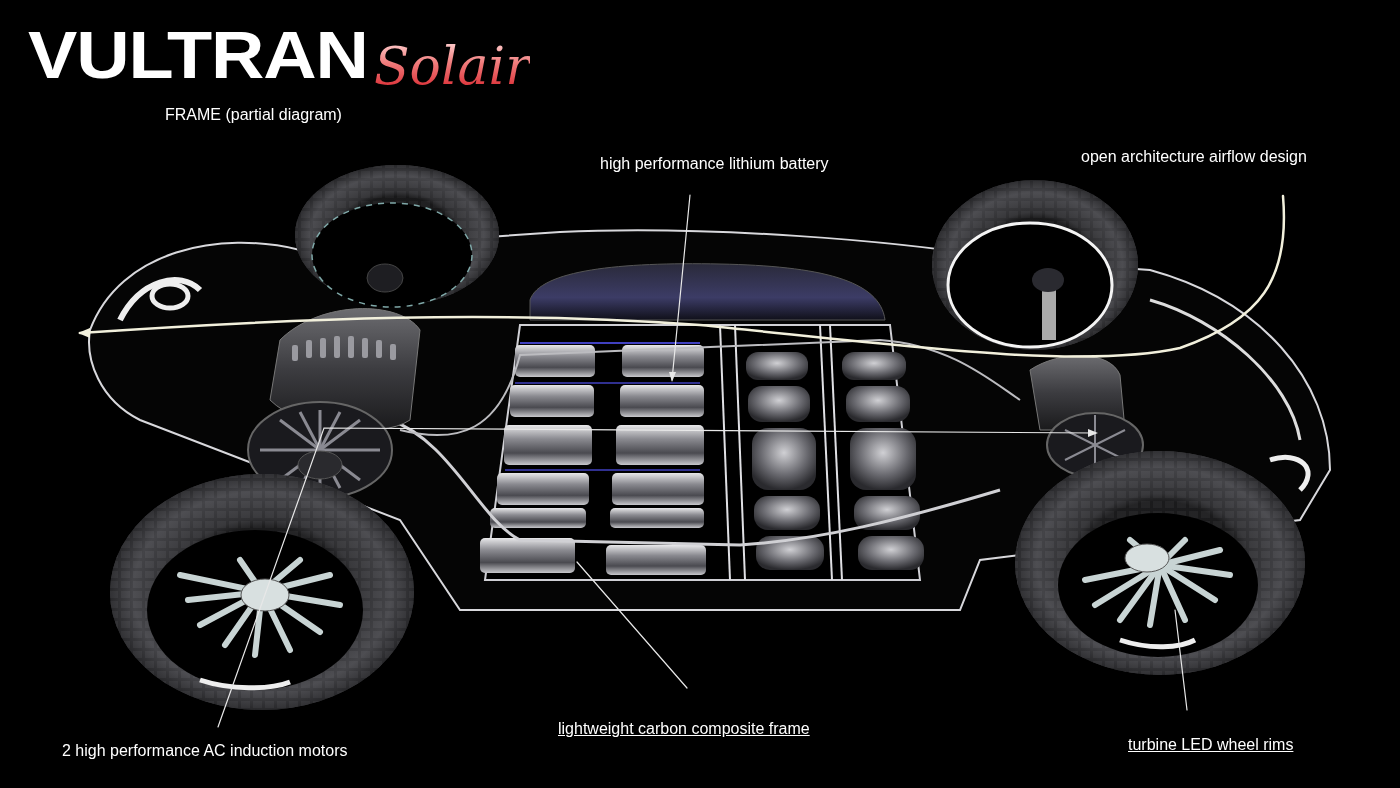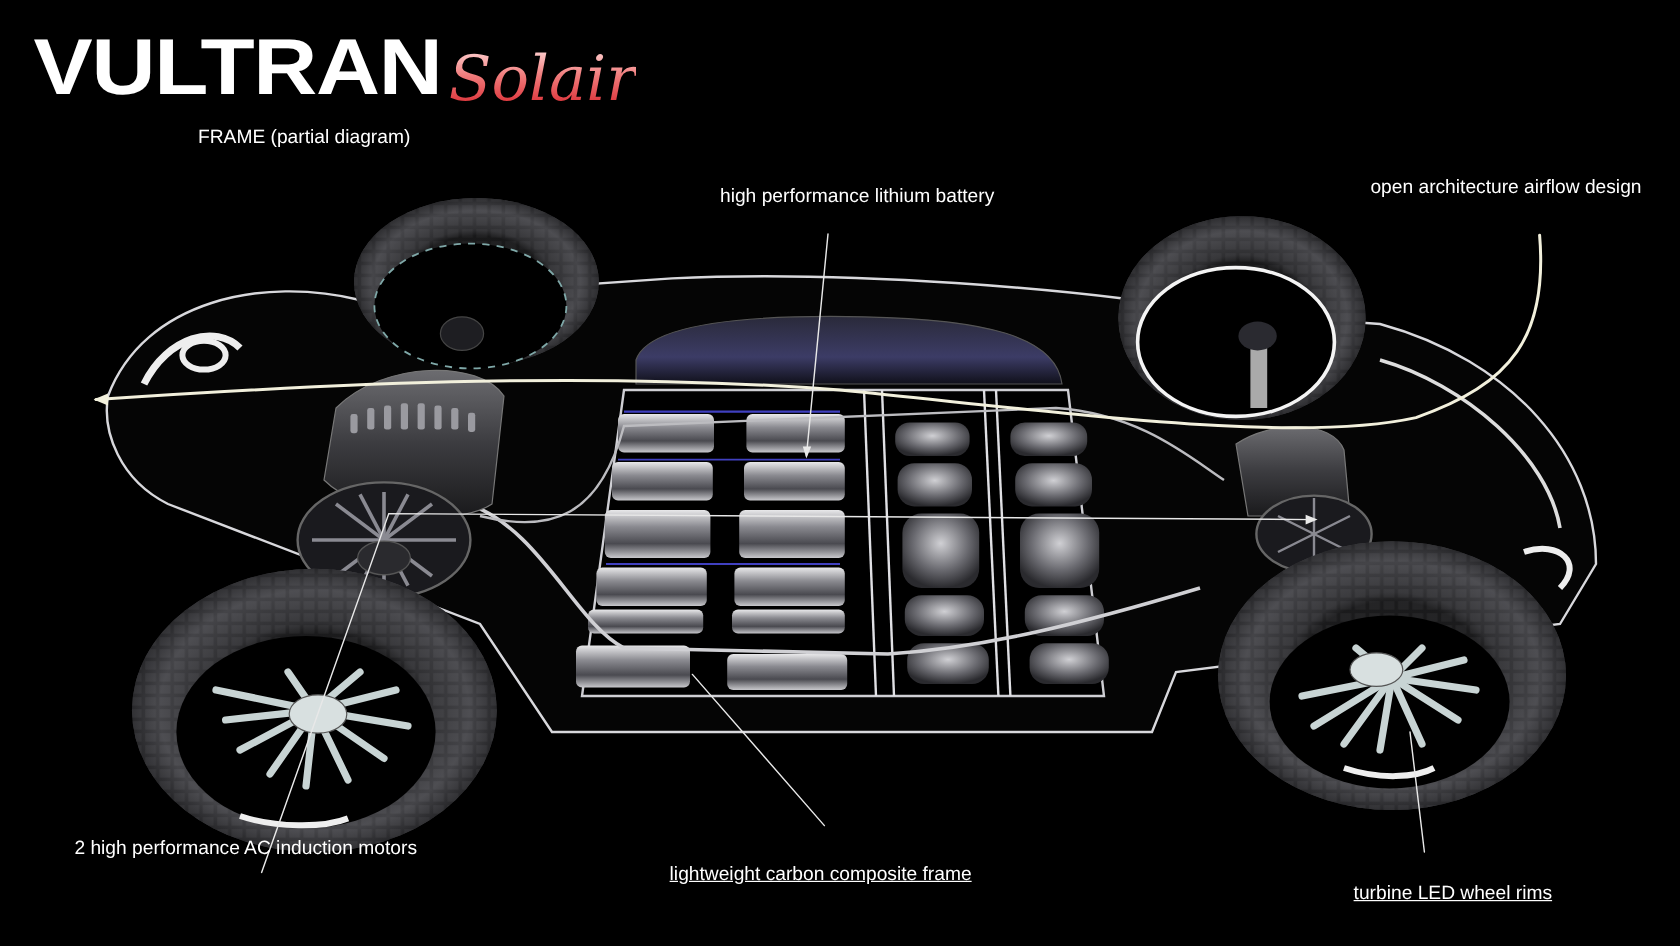--- a/index.html
+++ b/index.html
@@ -221,17 +221,17 @@
     </g>
   </svg>
 
   <div class="brand">
     <span class="brand-main">VULTRAN</span>
     <span class="brand-script">Solair</span>
   </div>
   <div class="subtitle">FRAME (partial diagram)</div>
 
   <div class="label" style="left:584px; top:155px;margin-left:16px;">high performance lithium battery</div>
-  <div class="label" style="left:1142px; top:148px;">open architecture airflow design</div>
-  <div class="label" style="left:62px; top:699px;">2 high performance AC induction motors</div>
+  <div class="label" style="left:1081px; top:148px;">open architecture airflow design</div>
+  <div class="label" style="left:62px; top:742px;">2 high performance AC induction motors</div>
   <div class="label" style="left:558px; top:720px;text-decoration:underline;">lightweight carbon composite frame</div>
   <div class="label" style="left:1128px; top:736px;text-decoration:underline;">turbine LED wheel rims</div>
 </div>
 
 </body></html>

